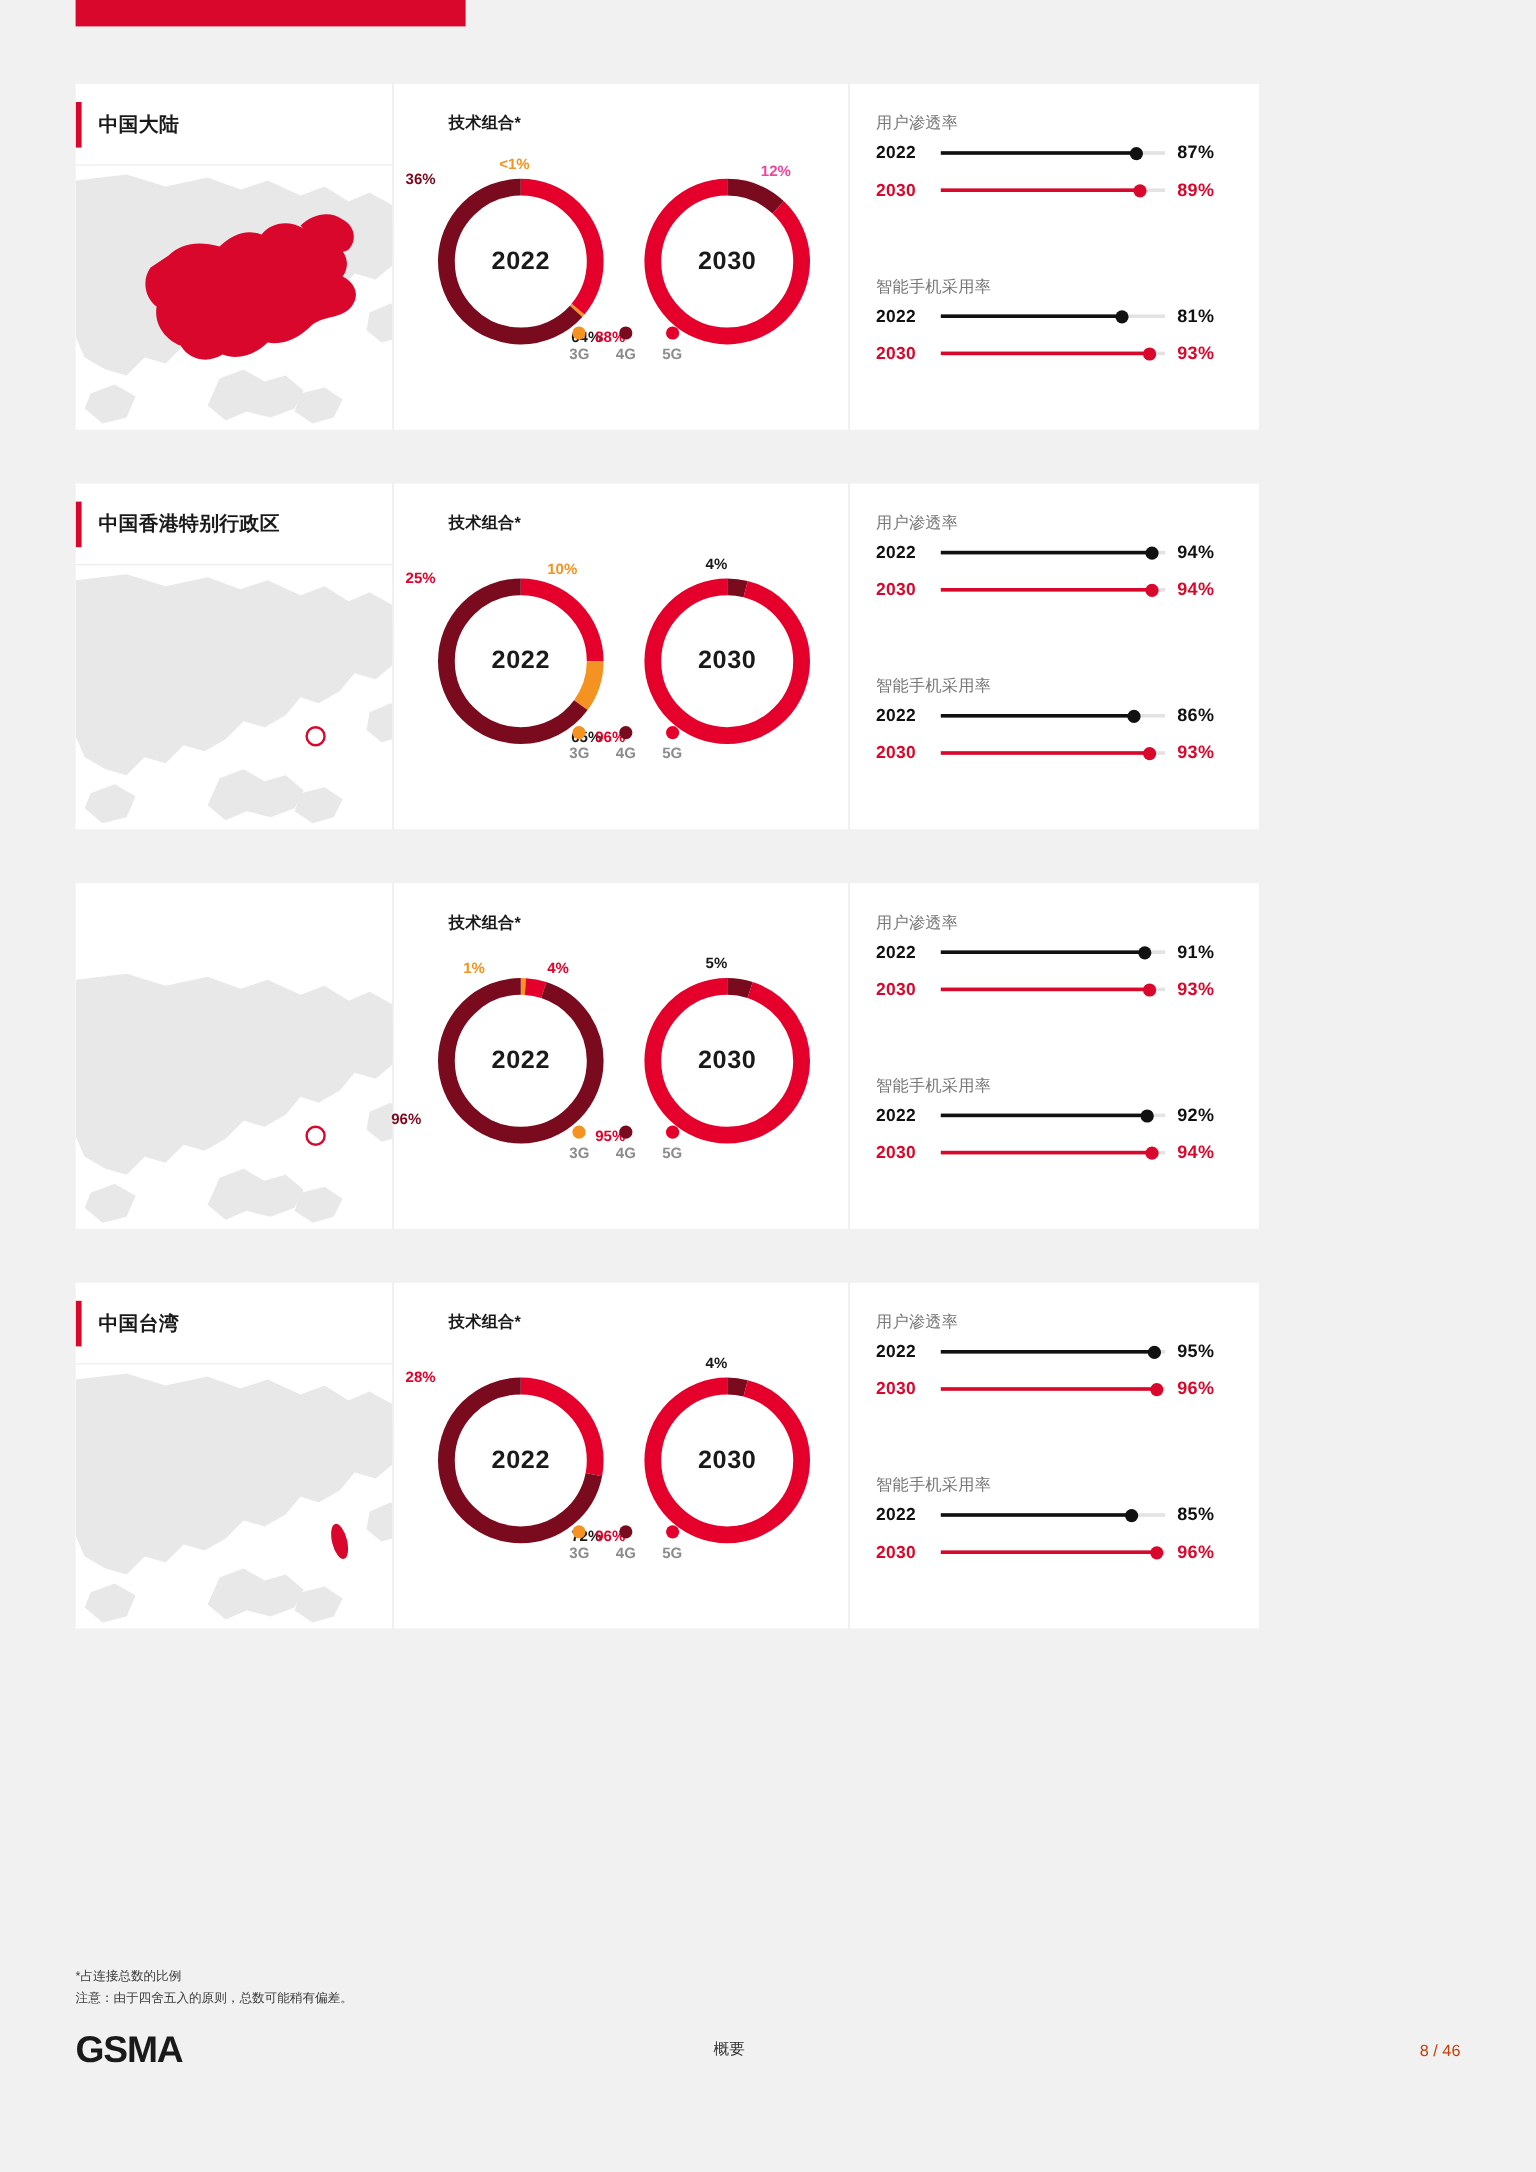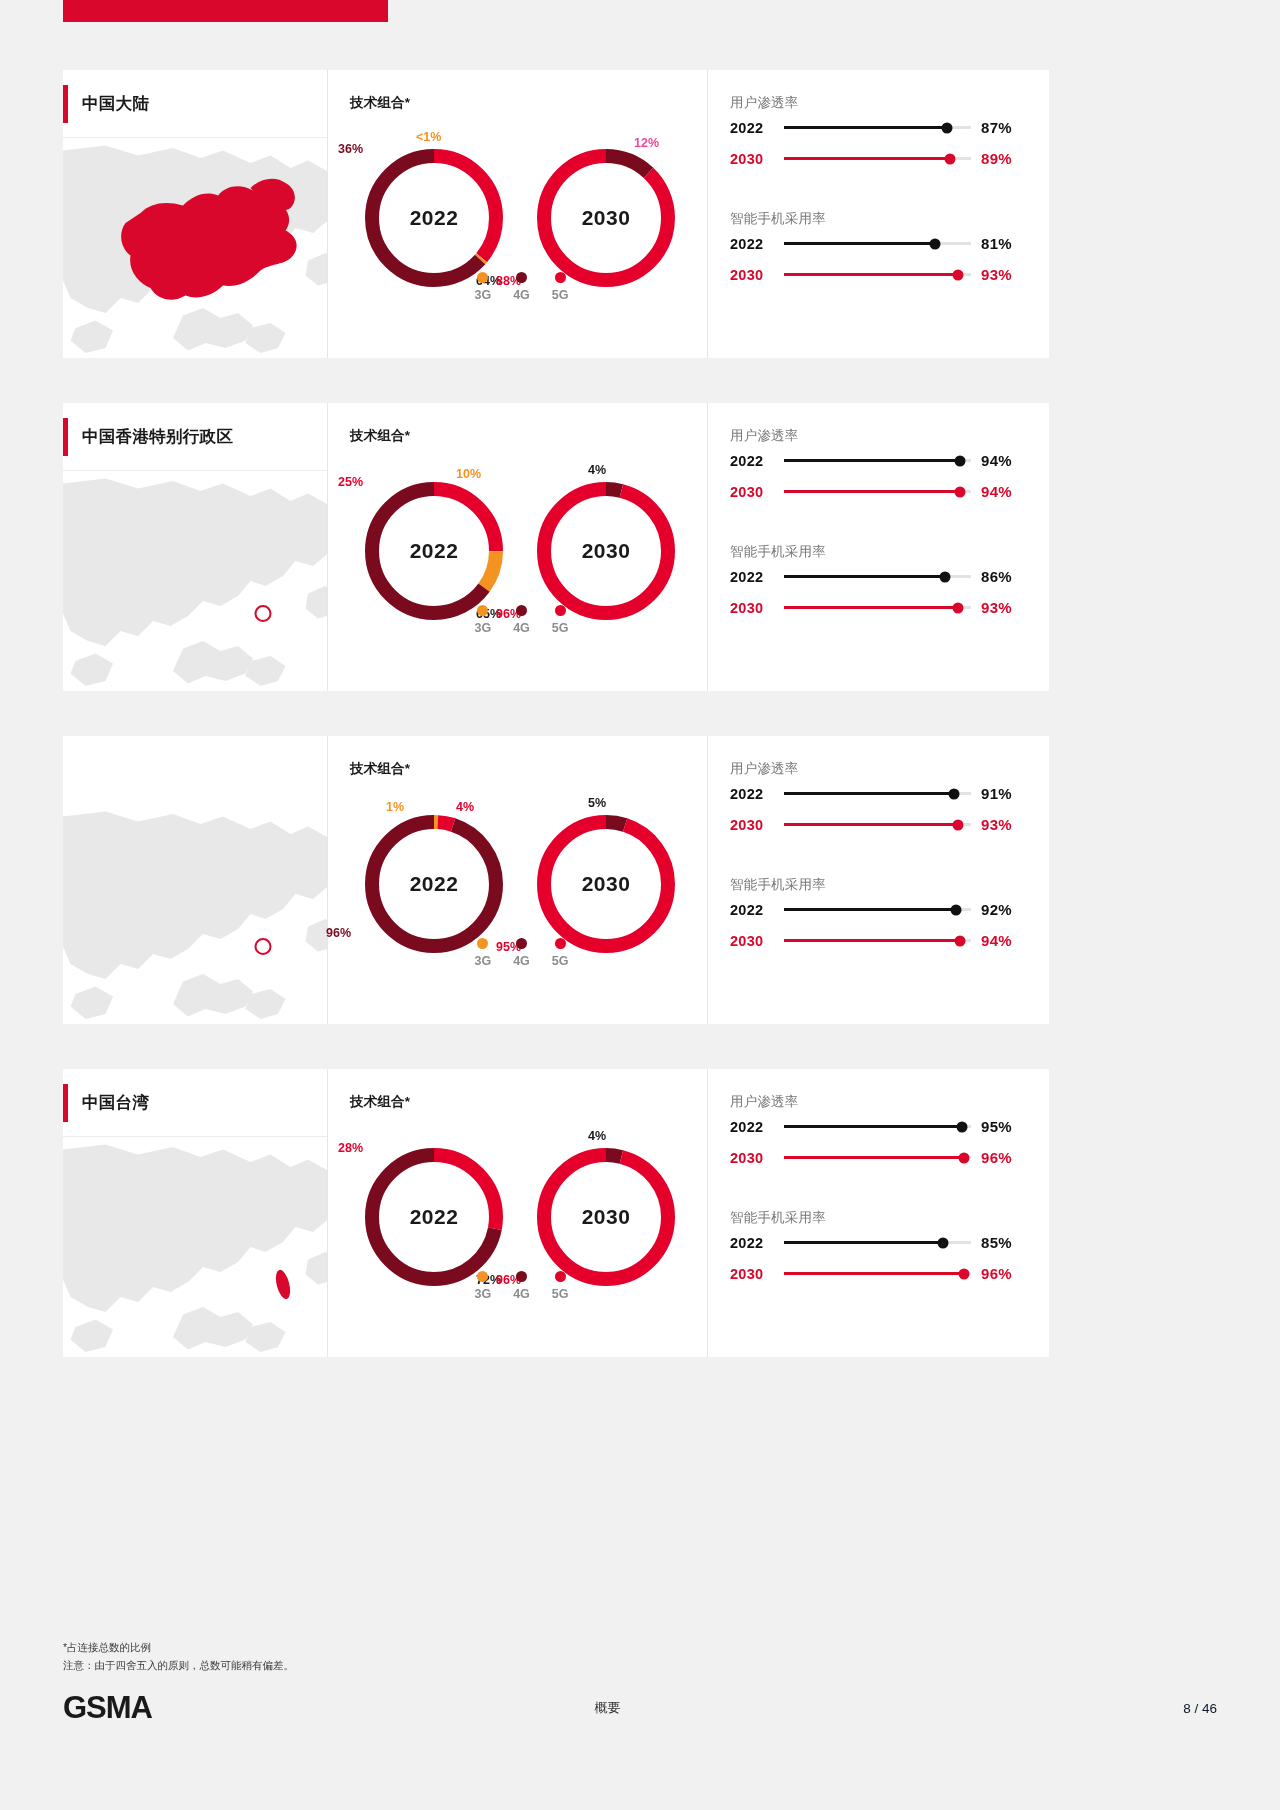--- a/index.html
+++ b/index.html
@@ -50,21 +50,21 @@
   .map-wrap { position:absolute; left:0; top:68px; right:0; bottom:0; overflow:hidden; }
   .map-wrap svg { position:absolute; }
 
   
   .col-donuts {
     flex:0 0 380px; width:380px;
     border-right:1px solid #e6e6e6;
     padding:24px 0 0 22px;
     position:relative;
   }
-  .sec-label { font-size:13.5px; font-weight:bold; color:#1a1a1a; letter-spacing:.2px; }
+  .sec-label { font-size:13.5px; font-weight:bold; color:#1a1a1a; letter-spacing:.2px;margin-left:24px; }
   .donut-area { position:relative; height:190px; margin-top:14px; }
   .donut { position:absolute; top:22px; width:140px; height:140px; }
   .donut.d1 { left:14px; }
   .donut.d2 { left:186px; }
   .donut svg { display:block; }
   .donut-year {
     position:absolute; inset:0; display:flex; align-items:center; justify-content:center;
     font-size:21px; font-weight:bold; color:#1a1a1a; letter-spacing:.5px;
   }
   .dlabel { position:absolute; font-size:12.5px; font-weight:bold; white-space:nowrap; }
@@ -72,21 +72,21 @@
     position:absolute; left:0; right:14px; bottom:14px;
     display:flex; justify-content:center; gap:22px; align-items:center;
   }
   .legend-item { display:flex; align-items:center; gap:5px; font-size:12.5px; font-weight:bold; color:#8c8c8c;flex-direction:column;}
   .dot { width:11px; height:11px; border-radius:50%; display:inline-block; }
 
   
   .col-bars { flex:1; padding:24px 22px 0 22px; position:relative; }
   .bars-label { font-size:13.5px; color:#777; letter-spacing:.2px; }
   .bar-group { }
-  .bar-group.second { margin-top:36px; }
+  .bar-group.second { margin-top:56px; }
   .bar-row { display:flex; align-items:center; height:31px; }
   .bar-year { font-size:14.5px; font-weight:bold; width:50px; flex:0 0 50px; letter-spacing:.3px; }
   .bar-year.y2022 { color:#111; }
   .bar-year.y2030 { color:#d9072b; }
   .bar-track {
     flex:1; height:3px; background:#e3e3e3; position:relative; margin:0 10px 0 4px;
   }
   .bar-fill { position:absolute; left:0; top:0; height:3px; }
   .bar-dot {
     position:absolute; top:50%; width:11px; height:11px; border-radius:50%;
@@ -94,21 +94,21 @@
   }
   .bar-val { font-size:15px; font-weight:bold; width:46px; flex:0 0 46px; text-align:left; letter-spacing:.3px;}
   .bar-val.v2022 { color:#111; }
   .bar-val.v2030 { color:#d9072b; }
 
   
   .footnotes { position:absolute; left:63px; top:1638px; font-size:10.5px; color:#3b3b3b; line-height:1.75; }
   .footer { position:absolute; left:63px; right:63px; top:1690px; display:flex; align-items:center; }
   .logo { font-size:31px; font-weight:bold; color:#1a1a1a; letter-spacing:-1px; flex:0 0 auto; }
   .footer-center { flex:1; text-align:center; font-size:13px; color:#333; margin-left:-120px;}
-  .footer-page { font-size:13.5px; color:#0f172a; flex:0 0 auto; }
+  .footer-page { font-size:13.5px; color:#c2410c; flex:0 0 auto; }
 </style>
 </head>
 <body>
 
 <div class="top-bar"></div>
 
 <div class="cards" id="cards-root">
     <div class="card">
       <div class="col-map">
       <div class="title-row">

